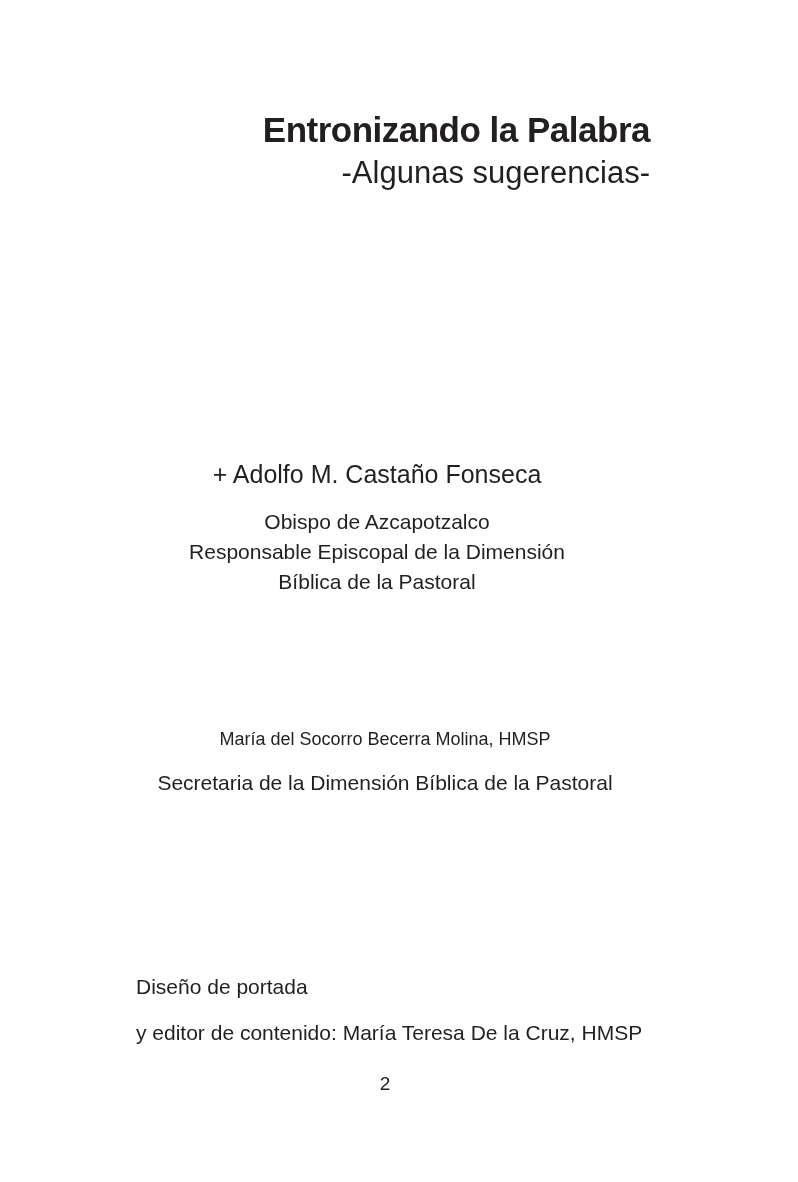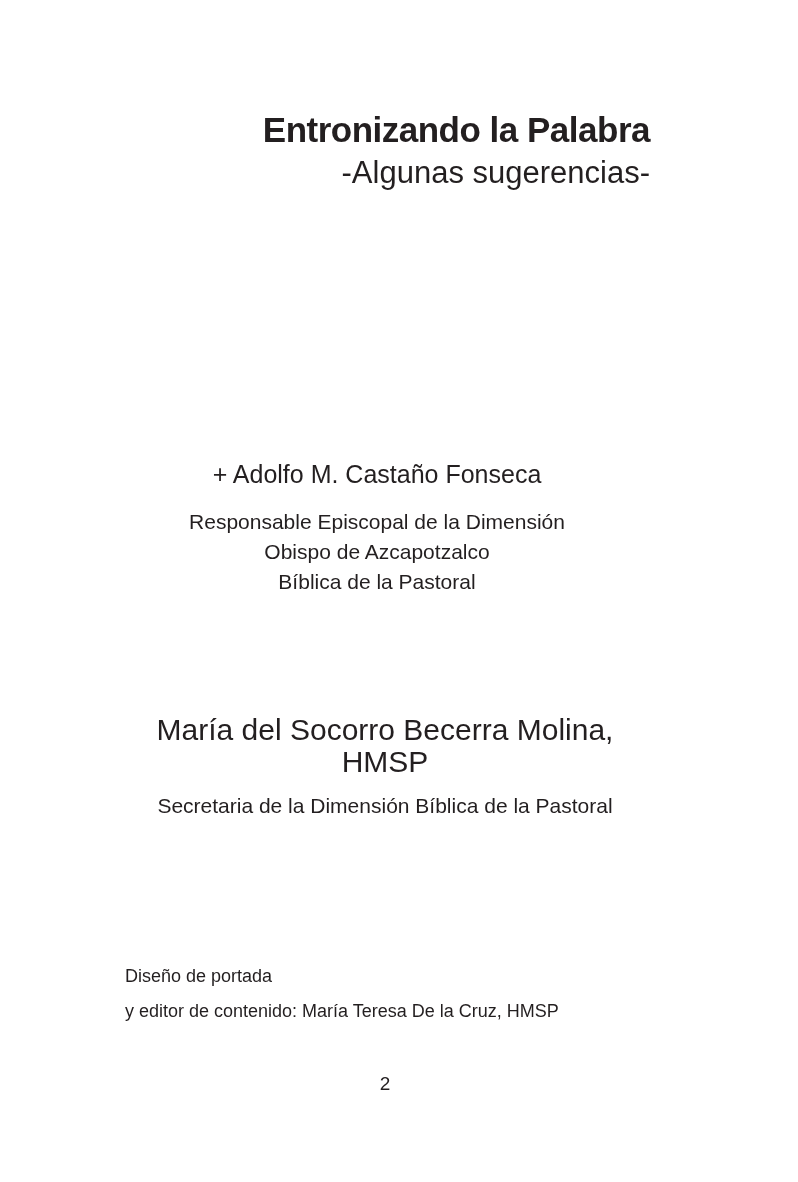--- a/index.html
+++ b/index.html
@@ -57,41 +57,41 @@
   }
   
   .secretary-block {
     position: absolute;
     top: 706px;
     left: 120px;
     width: 530px;
     text-align: center;
   }
   .secretary-name {
-    font-size: 30px;
+    font-size: 18px;
     line-height: 32px;
-    margin: 8px 0 13px 0;
+    margin: 17px 0 13px 0;
   }
   .secretary-role {
     font-size: 21px;
     line-height: 30px;
     margin: 9px;
   }
   
   .credits-block {
     position: absolute;
     top: 956px;
     left: 120px;
     width: 560px;
     text-align: left;
   }
   .credits-line {
-    font-size: 18px;
+    font-size: 21px;
     line-height: 30px;
-    margin: 5px;
+    margin: 16px;
   }
   
   .page-number {
     position: absolute;
     top: 1072px;
     left: 120px;
     width: 530px;
     text-align: center;
     font-size: 19px;
     line-height: 24px;
@@ -102,22 +102,22 @@
 
 <div class="page">
 
   <div class="title-block">
     <h1 class="doc-title">Entronizando la Palabra</h1>
     <p class="doc-subtitle">-Algunas sugerencias-</p>
   </div>
 
   <div class="author-block">
     <p class="author-name">+ Adolfo M. Castaño Fonseca</p>
+    <p class="author-role">Obispo de Azcapotzalco</p>
     <p class="author-role">Responsable Episcopal de la Dimensión</p>
-    <p class="author-role">Obispo de Azcapotzalco</p>
     <p class="author-role">Bíblica de la Pastoral</p>
   </div>
 
   <div class="secretary-block">
     <p class="secretary-name">María del Socorro Becerra Molina, HMSP</p>
     <p class="secretary-role">Secretaria de la Dimensión Bíblica de la Pastoral</p>
   </div>
 
   <div class="credits-block">
     <p class="credits-line">Diseño de portada</p>

